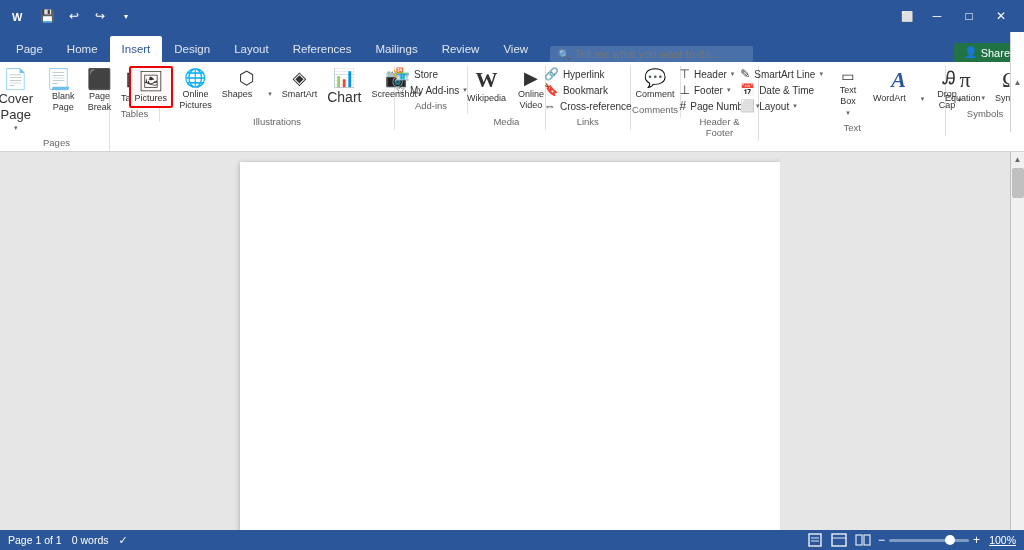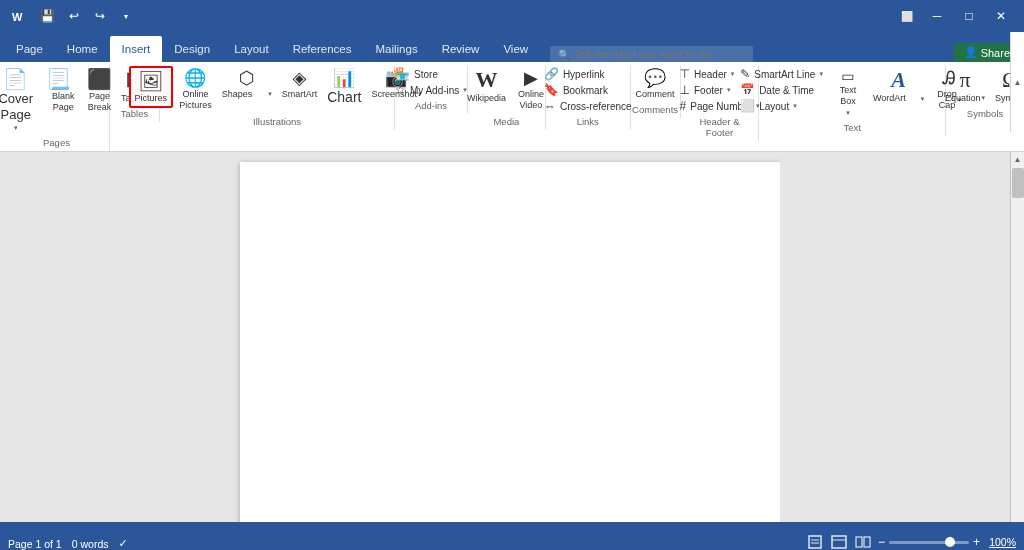--- a/index.html
+++ b/index.html
@@ -78,23 +78,23 @@
       border-radius: 2px;
       font-size: 10px;
       color: #333;
       white-space: nowrap;
     }
     .rb-item-sm .sm-icon { font-size: 12px; }
 
     
     .status-bar {
       background: #2b579a;
-      height: 28px;
+      height: 20px;
       display: flex;
-      align-items: flex-end;
+      align-items: center;
       justify-content: space-between;
       padding: 0 8px;
       color: white;
       font-size: 10.5px;
       position: absolute;
       bottom: 0;
       left: 0;
       right: 0;
     }
     .status-left { display: flex; align-items: center; gap: 10px; }

